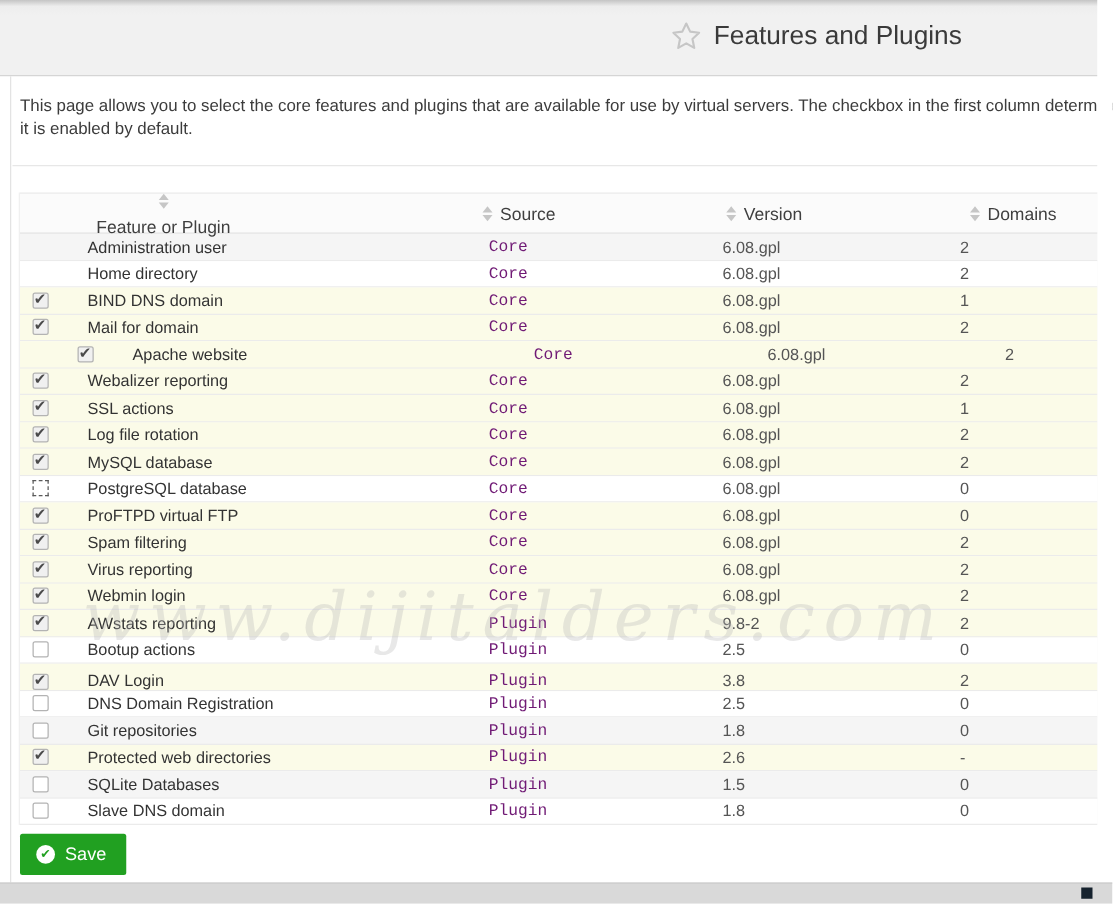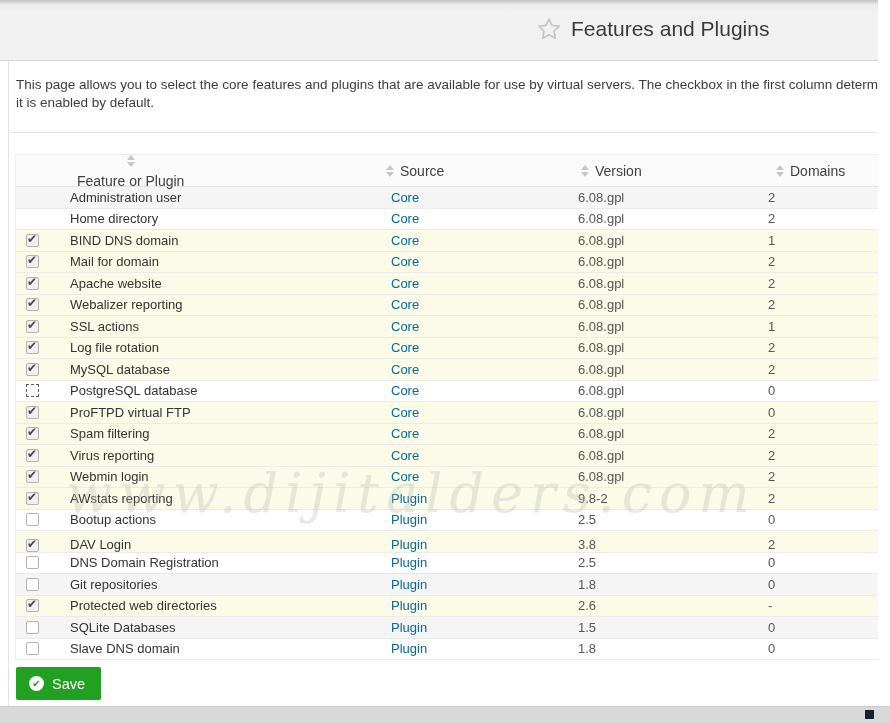--- a/index.html
+++ b/index.html
@@ -76,21 +76,21 @@
     border-left: 4px solid transparent; border-right: 4px solid transparent;
     border-top: 5px solid #c6c6c6;
   }
   .trow {
     display: flex; align-items: center;
     height: 21.5px; box-sizing: border-box;
     border-bottom: 1px solid #ebebeb;
   }
   .c0 { width: 52px; display: flex; align-items: center; }
   .c1 { width: 323px; padding-left: 2px; box-sizing: border-box; color: #333; }
-  .c2 { width: 187px; color: #0369a1; }
+  .c2 { width: 187px; color: #701a75; font-family: Liberation Mono, monospace; }
   .c3 { width: 190px; color: #555; }
   .c4 { flex: 1; color: #555; }
   .cb {
     width: 13px; height: 13px; margin-left: 10px;
     border: 1px solid #b3b3b3; border-radius: 2px;
     background: #ffffff; position: relative; cursor: pointer;
     box-sizing: border-box;
   }
   .cb.checked { background: #f0f0f0; }
   .cb.checked::after {
@@ -232,21 +232,21 @@
   <div class="trow" style="background: rgb(251, 251, 232);">
     <div class="c0">
       <span class="cb checked"></span>
     </div>
     <div class="c1 cell-name">Mail for domain</div>
     <div class="c2 cell-source">Core</div>
     <div class="c3 cell-version">6.08.gpl</div>
     <div class="c4 cell-domains">2</div>
   </div>
 
-  <div class="trow" style="background: rgb(251, 251, 232);">
+  <div class="trow" style="background: rgb(251, 251, 232); padding-left: 36px;">
     <div class="c0">
       <span class="cb checked"></span>
     </div>
     <div class="c1 cell-name">Apache website</div>
     <div class="c2 cell-source">Core</div>
     <div class="c3 cell-version">6.08.gpl</div>
     <div class="c4 cell-domains">2</div>
   </div>
 
   <div class="trow" style="background: rgb(251, 251, 232);">

